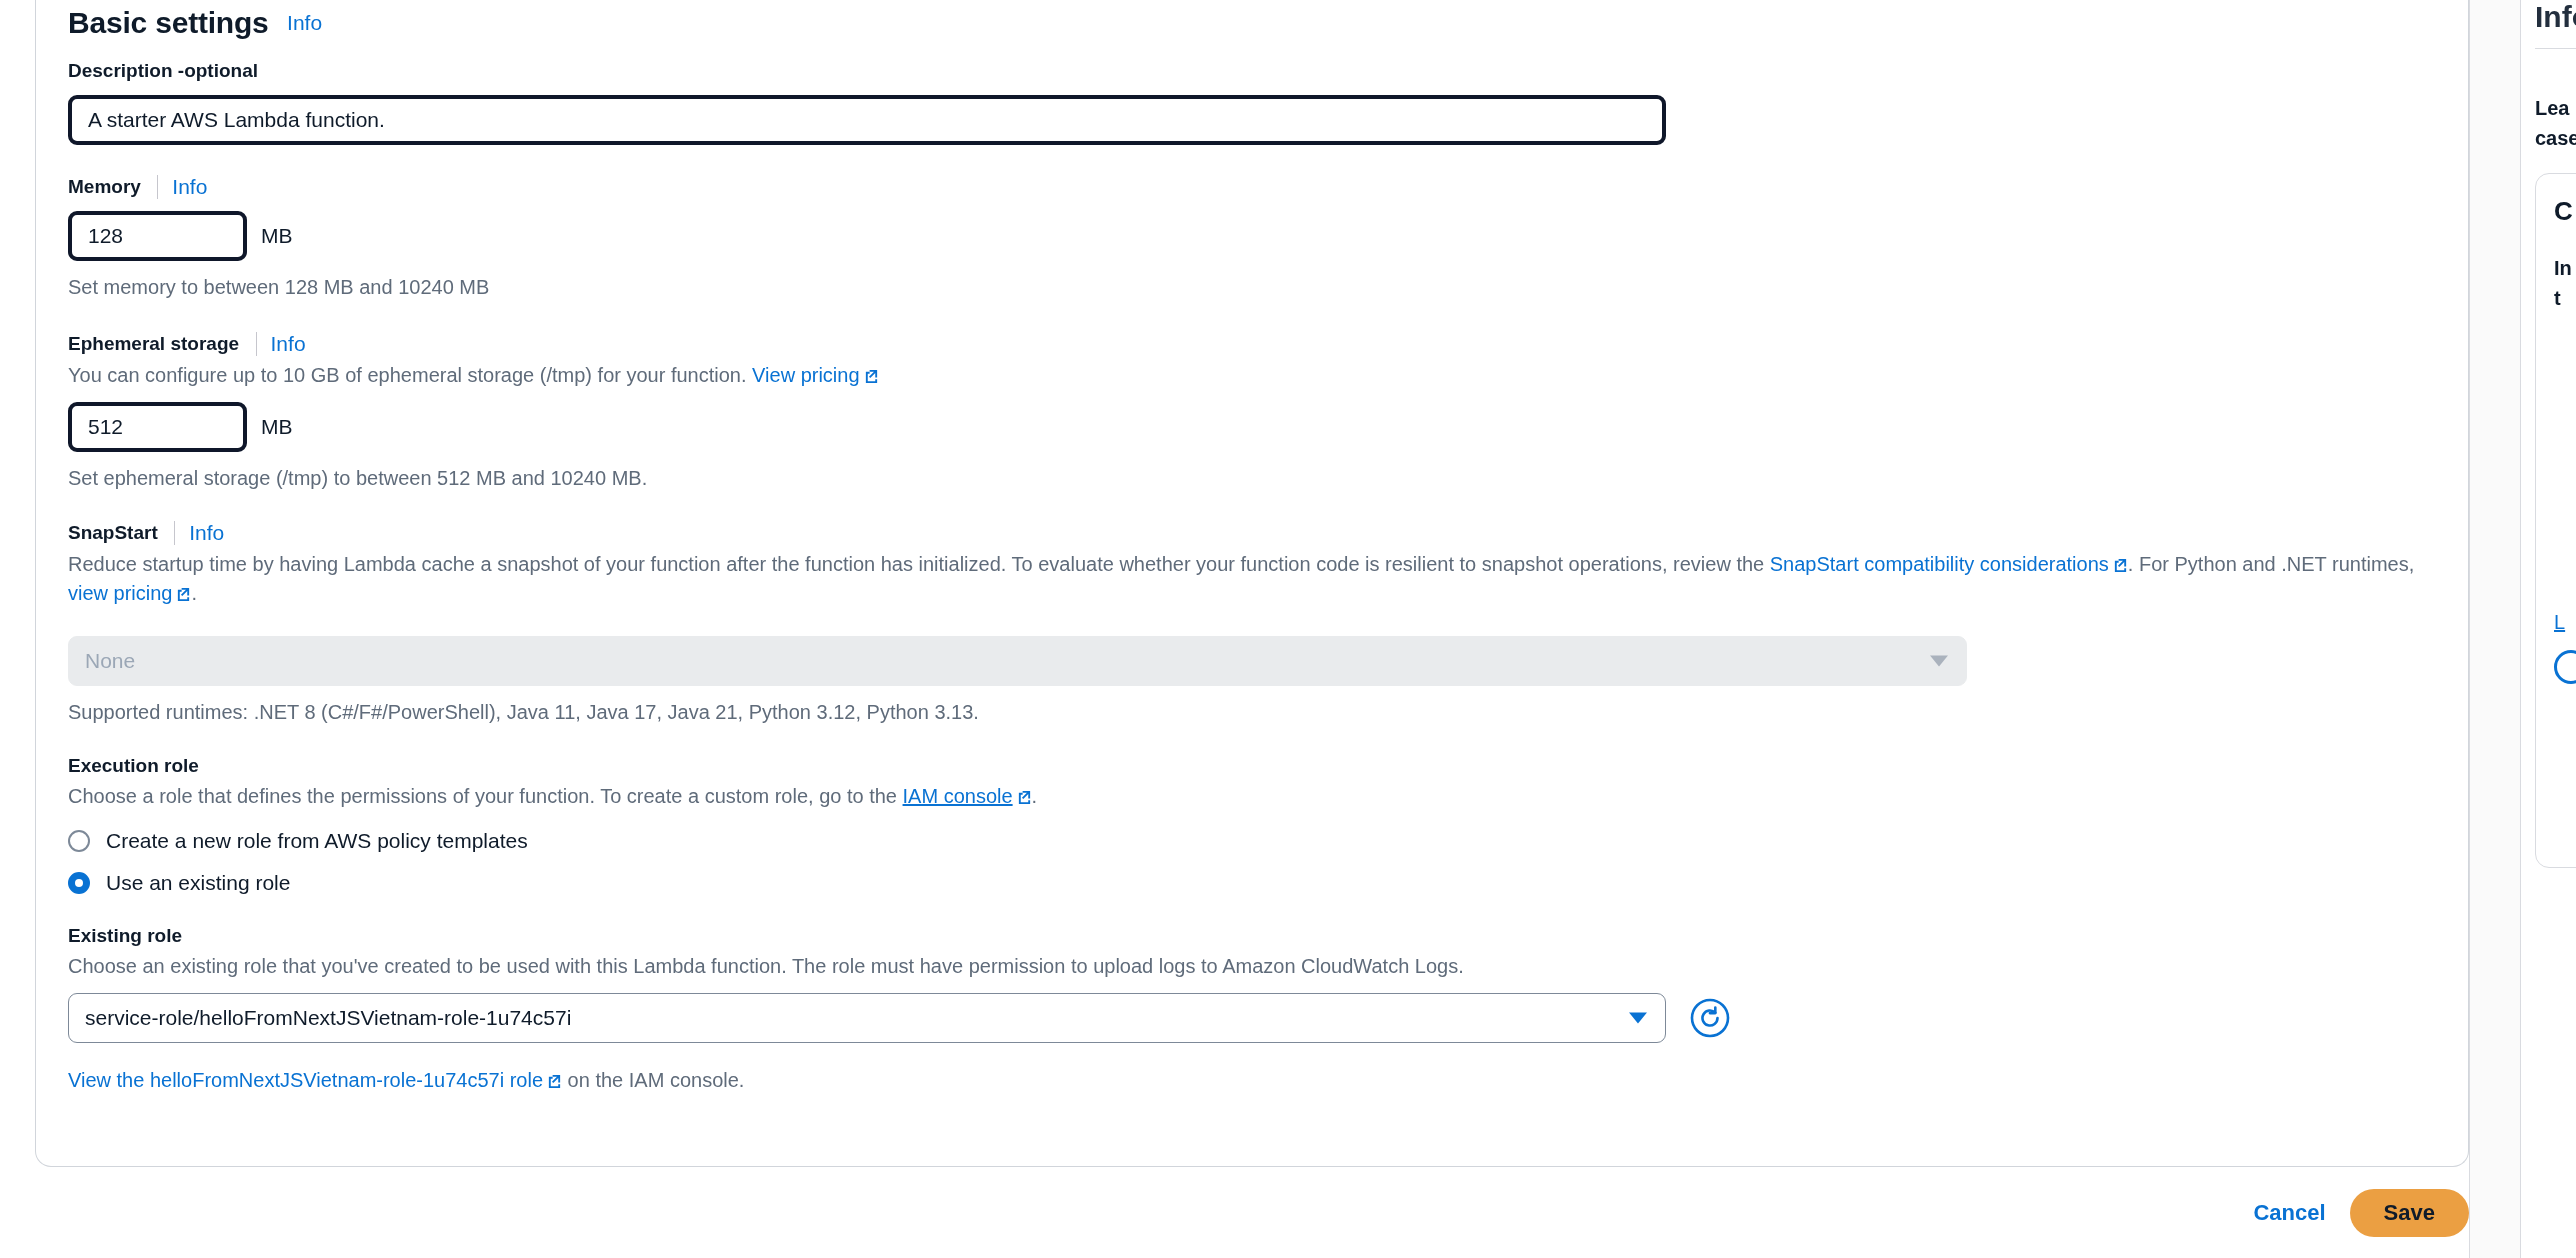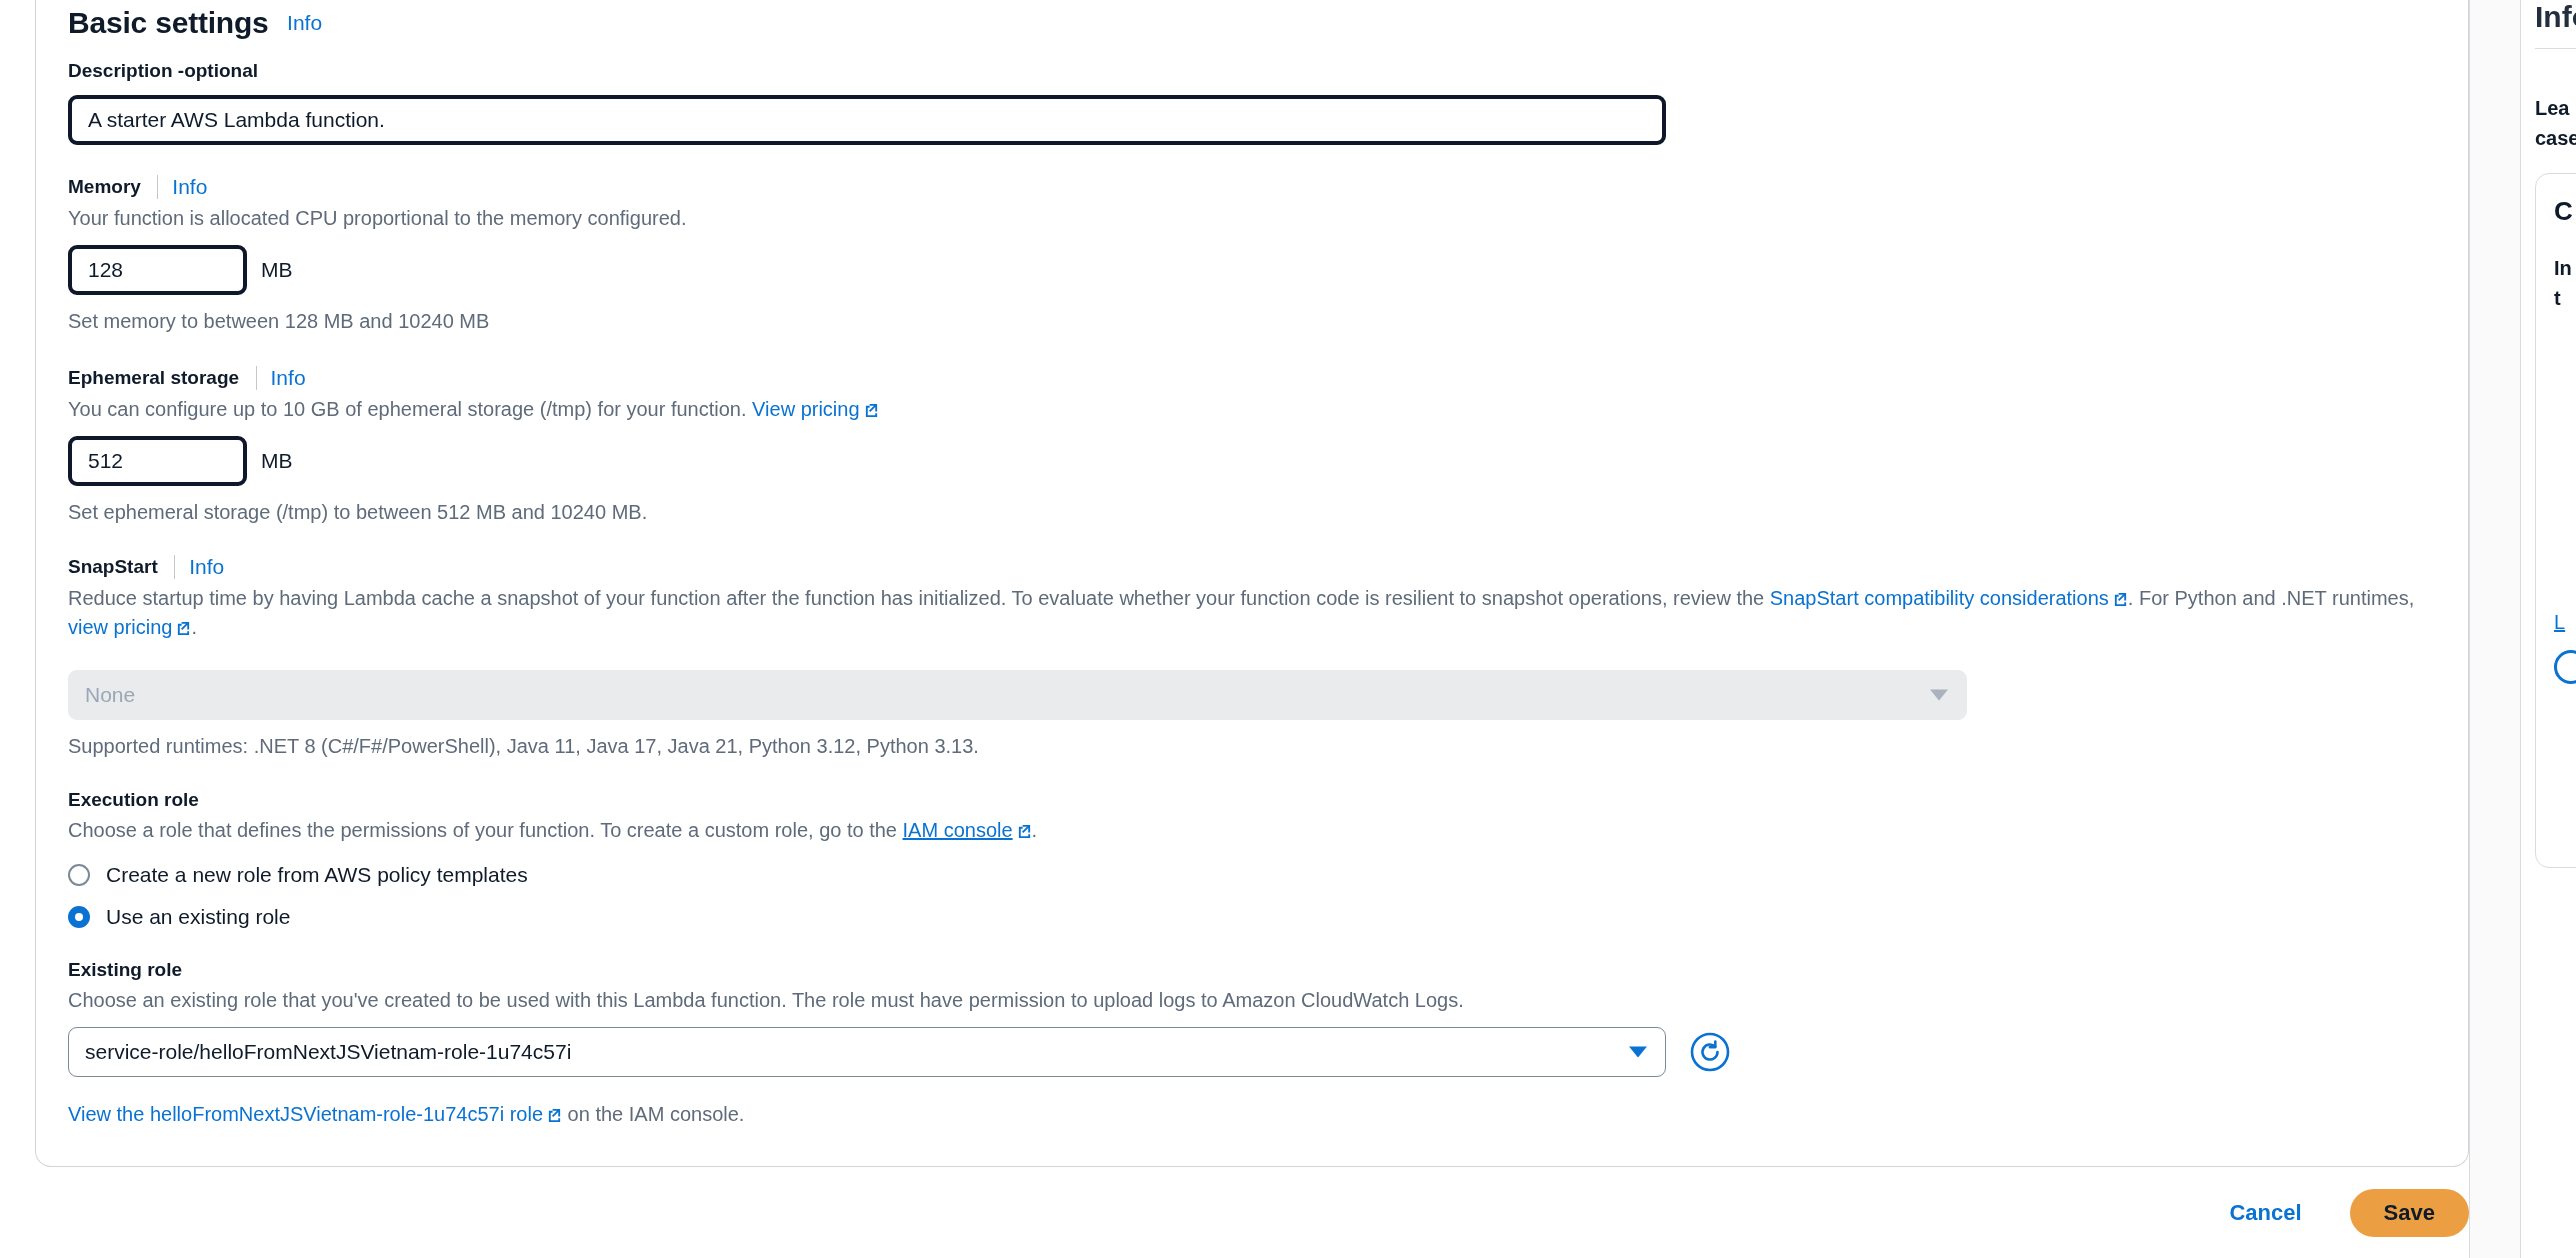--- a/index.html
+++ b/index.html
@@ -168,21 +168,21 @@
 
   
   .footer {
     position: absolute;
     left: 0; right: 0; bottom: 0;
     height: 91px;
     display: flex;
     align-items: center;
     justify-content: flex-end;
     padding-right: 107px;
-    gap: 42px;
+    gap: 18px;
   }
   .btn-link {
     font-size: 22px;
     font-weight: bold;
     color: #0972d3;
     background: none; border: none;
     cursor: pointer;
     font-family: "Liberation Sans", sans-serif;
   }
   .btn-primary {
@@ -288,21 +288,20 @@
       <div style="margin-top:20px;">
         <div>
           <span class="field-label">Description - </span><span class="field-label opt">optional</span>
         </div>
         <input class="text-input" style="width: 1598px; margin-top: 13px;" type="text" value="A starter AWS Lambda function.">
       </div>
 
       <div style="margin-top:30px;">
         <span class="field-label">Memory</span>
         <a class="info-link with-divider">Info</a>
-        <div class="desc-text" style="margin-top:5px;">Your function is allocated CPU proportional to the memory configured.</div>
         <div class="row" style="margin-top:12px;">
           <input class="text-input" style="width: 179px;" type="text" value="128">
           <span class="unit">MB</span>
         </div>
         <div class="desc-text" style="margin-top:12px;">Set memory to between 128 MB and 10240 MB</div>
       </div>
 
       <div style="margin-top:30px;">
         <span class="field-label">Ephemeral storage</span>
         <a class="info-link with-divider">Info</a>

